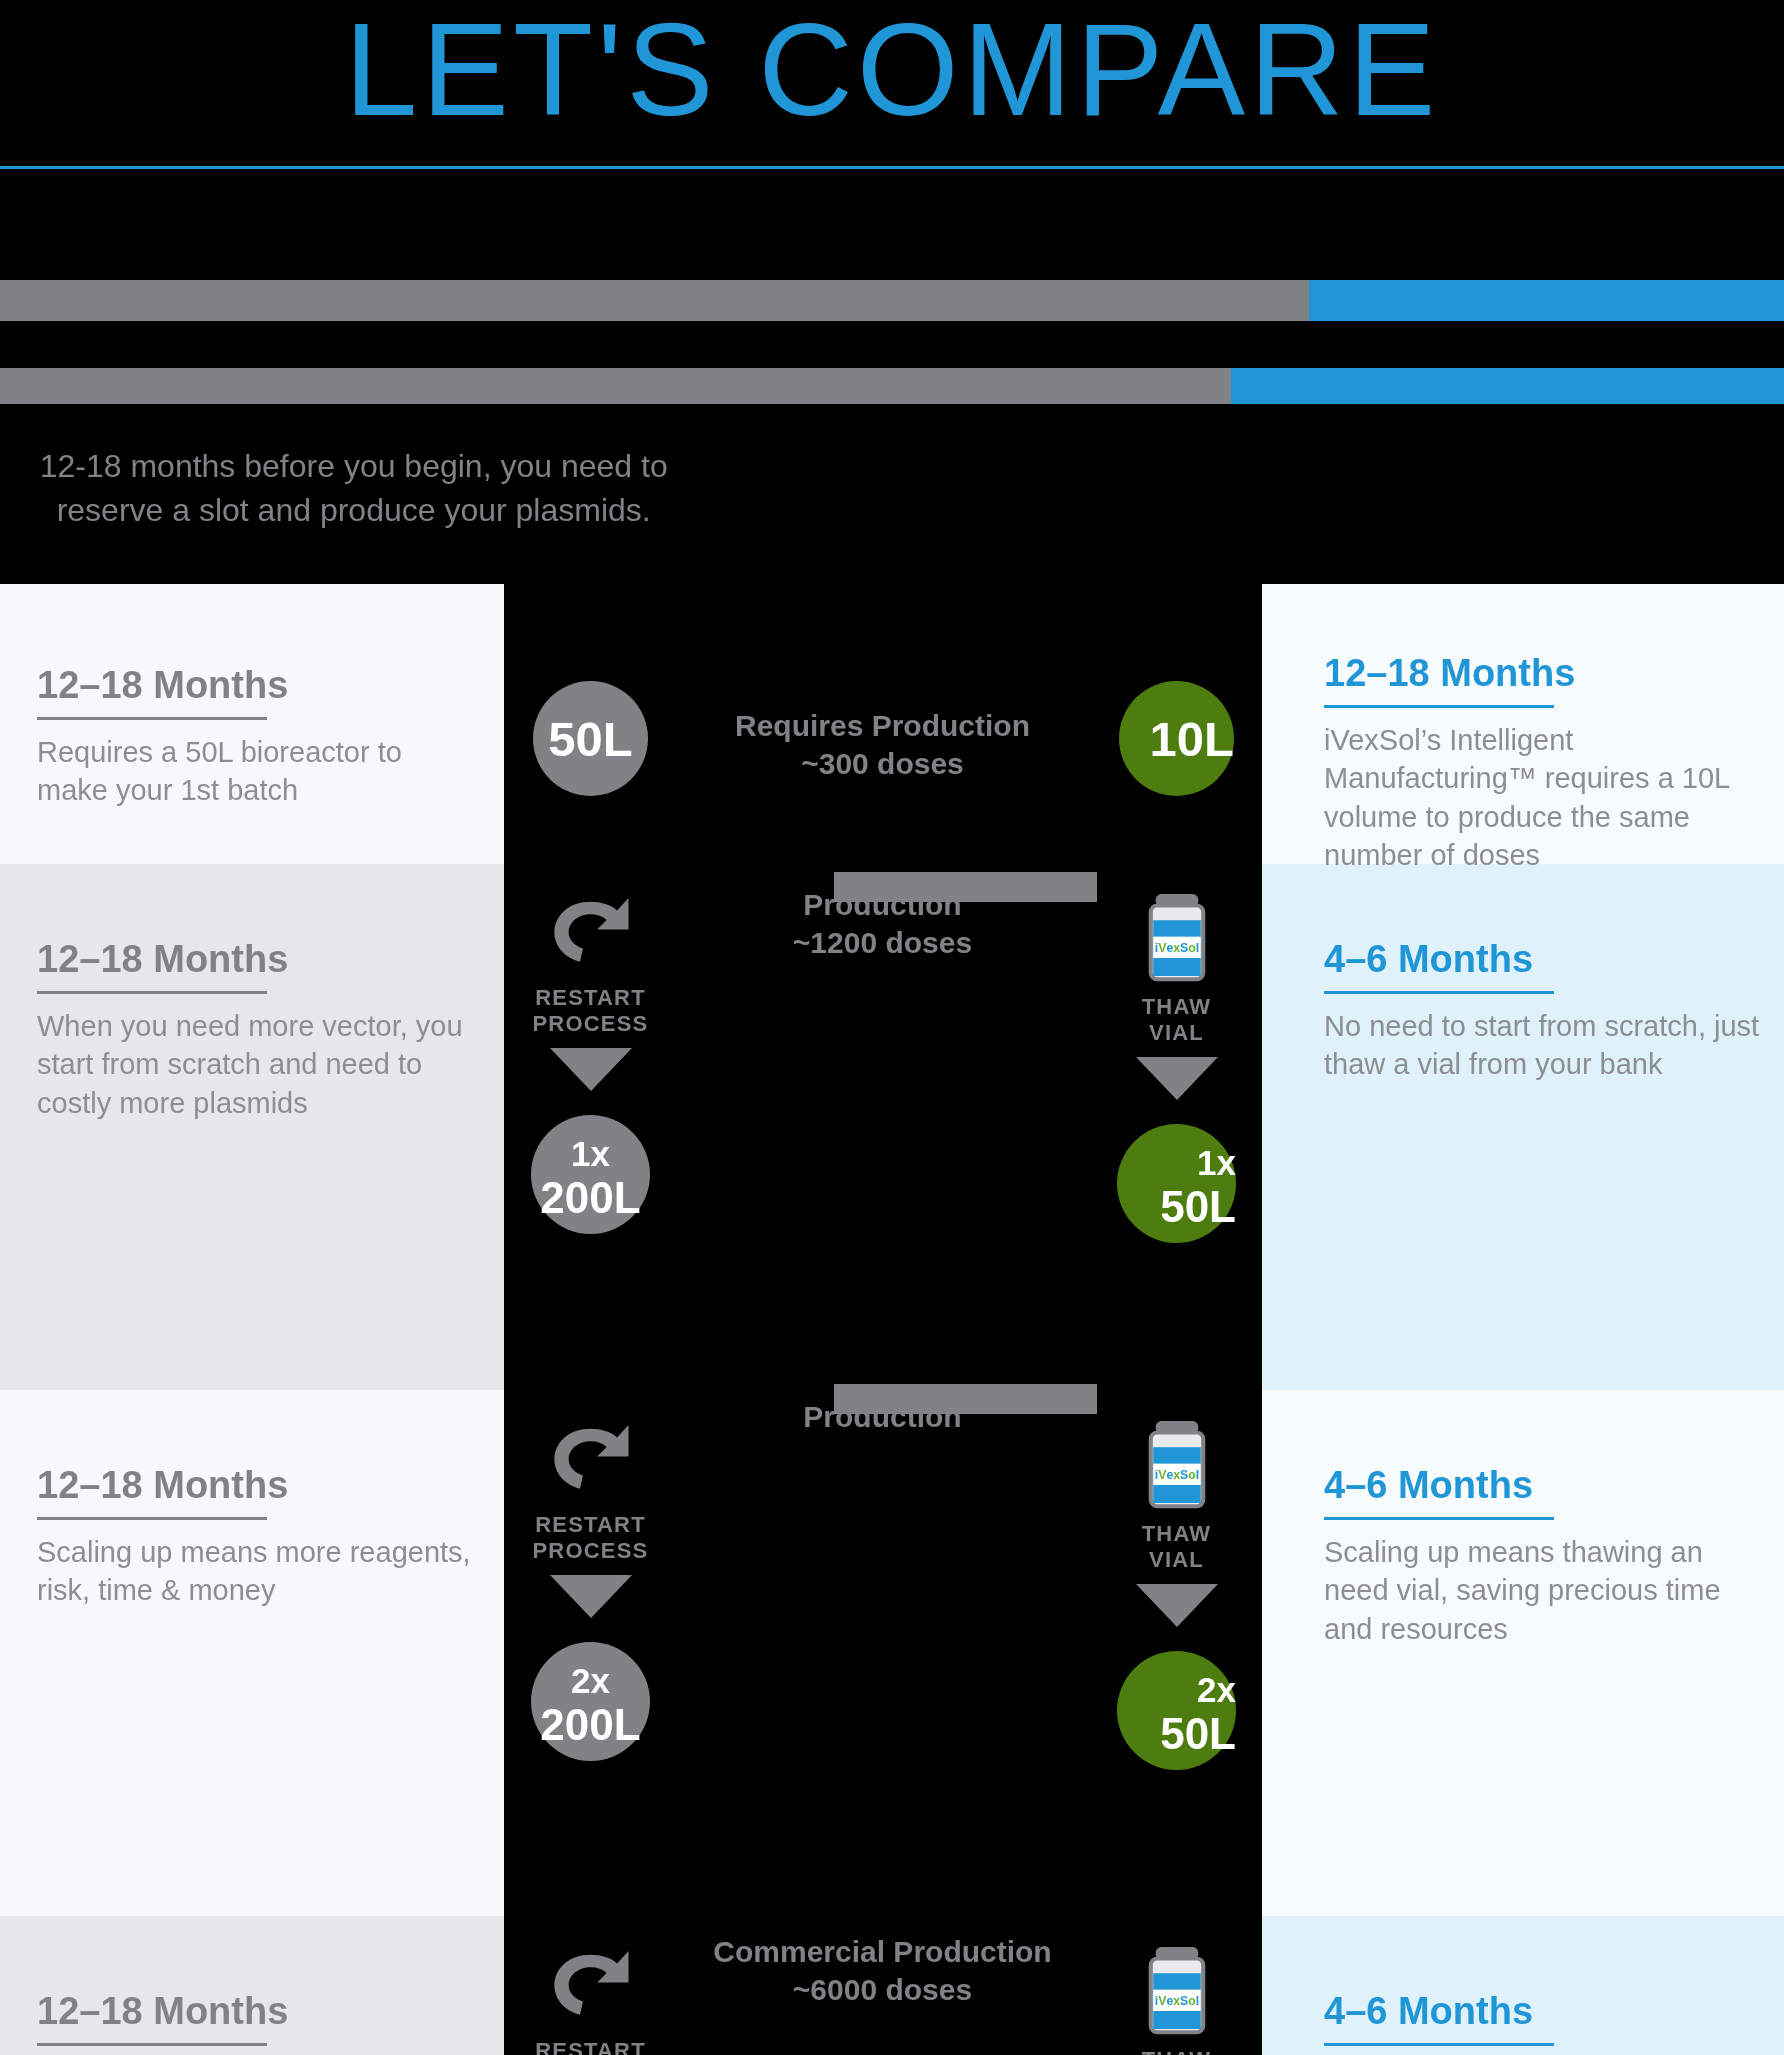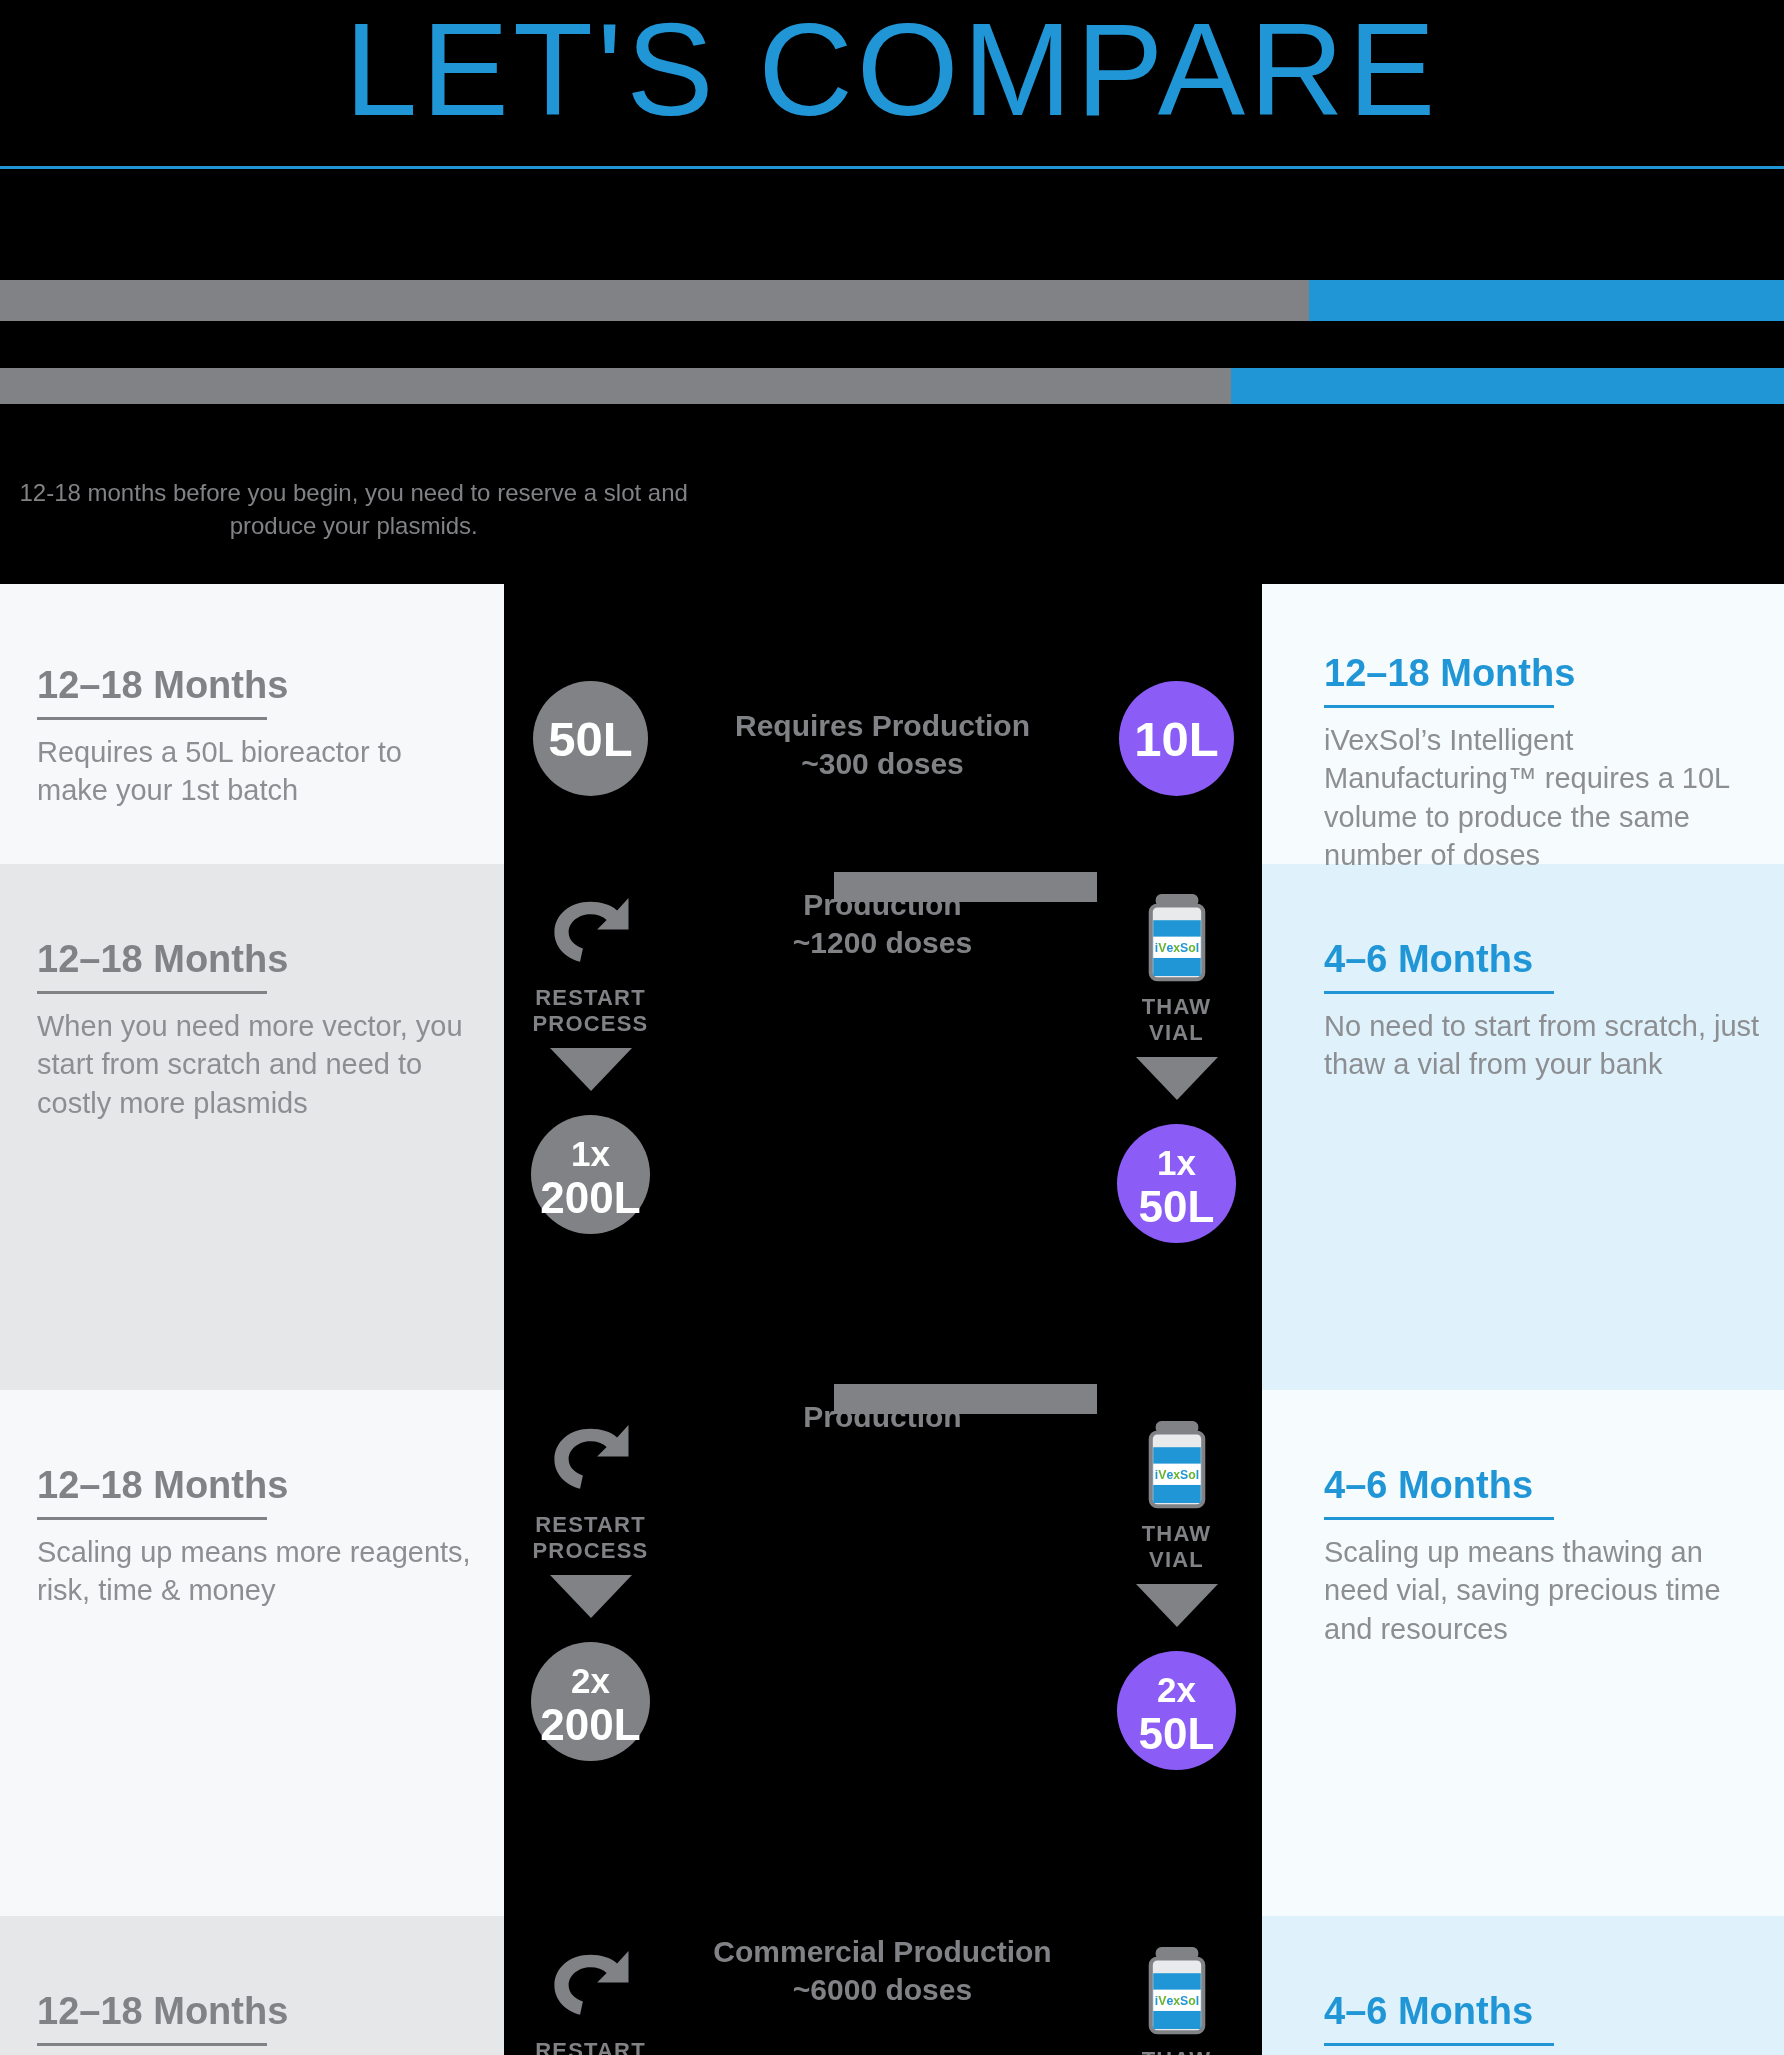--- a/index.html
+++ b/index.html
@@ -49,22 +49,22 @@
   #bar1 { top: 280px; height: 41px; }
   #bar1 .bar-grey { width: 1312px; }
   #bar1 .bar-blue { left: 1309px; width: 476px; }
   #bar2 { top: 368px; height: 36px; }
   #bar2 .bar-grey { width: 1233px; }
   #bar2 .bar-blue { left: 1231px; width: 554px; }
 
   
   .intro {
     position: absolute;
-    top: 476px;
-    font-size: 24px;
+    top: 444px;
+    font-size: 32px;
     line-height: 1.38;
     color: #808285;
     font-family: "Liberation Sans", sans-serif;
   }
   #intro-left  { left: 8.2px;  width: 691px; text-align: center; }
   #intro-right { right: 4.1px; width: 691px; text-align: center; }
 
   
   .grid {
     position: absolute;
@@ -119,21 +119,21 @@
   .badge {
     display: inline-block;
     border-radius: 50%;
     color: #ffffff;
     font-weight: 700;
     text-align: center;
     line-height: 1.0;
     font-family: "Liberation Sans", sans-serif;
   }
   .badge.grey { background: #808285; }
-  .badge.blue { background: #8b5cf6; }
+  .badge.blue { background: #4d7c0f; text-align: right; }
   .badge.single {
     width: 115px; height: 115px;
     font-size: 49px;
     padding-top: 34px;
   }
   .badge.double {
     width: 119px; height: 119px;
     font-size: 43px;
     padding-top: 21.4px;
   }

